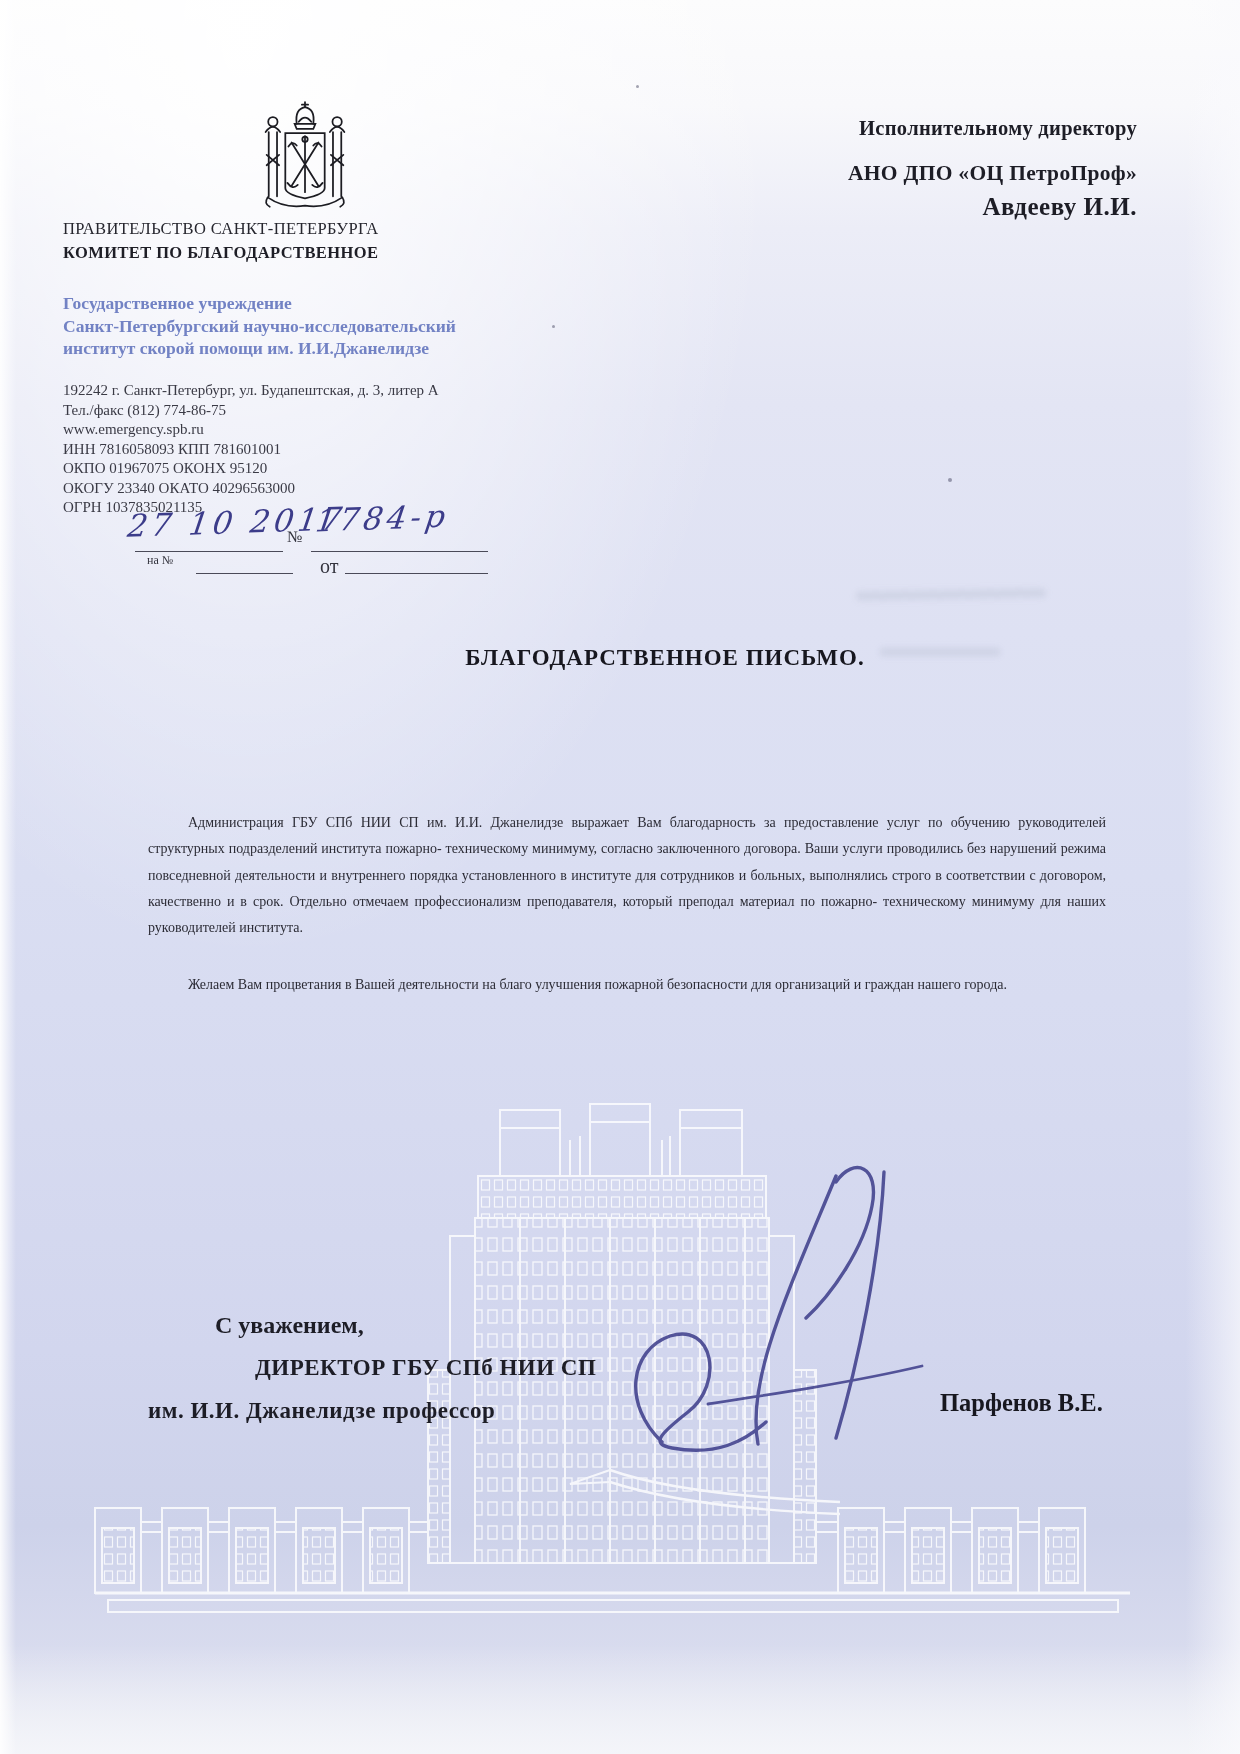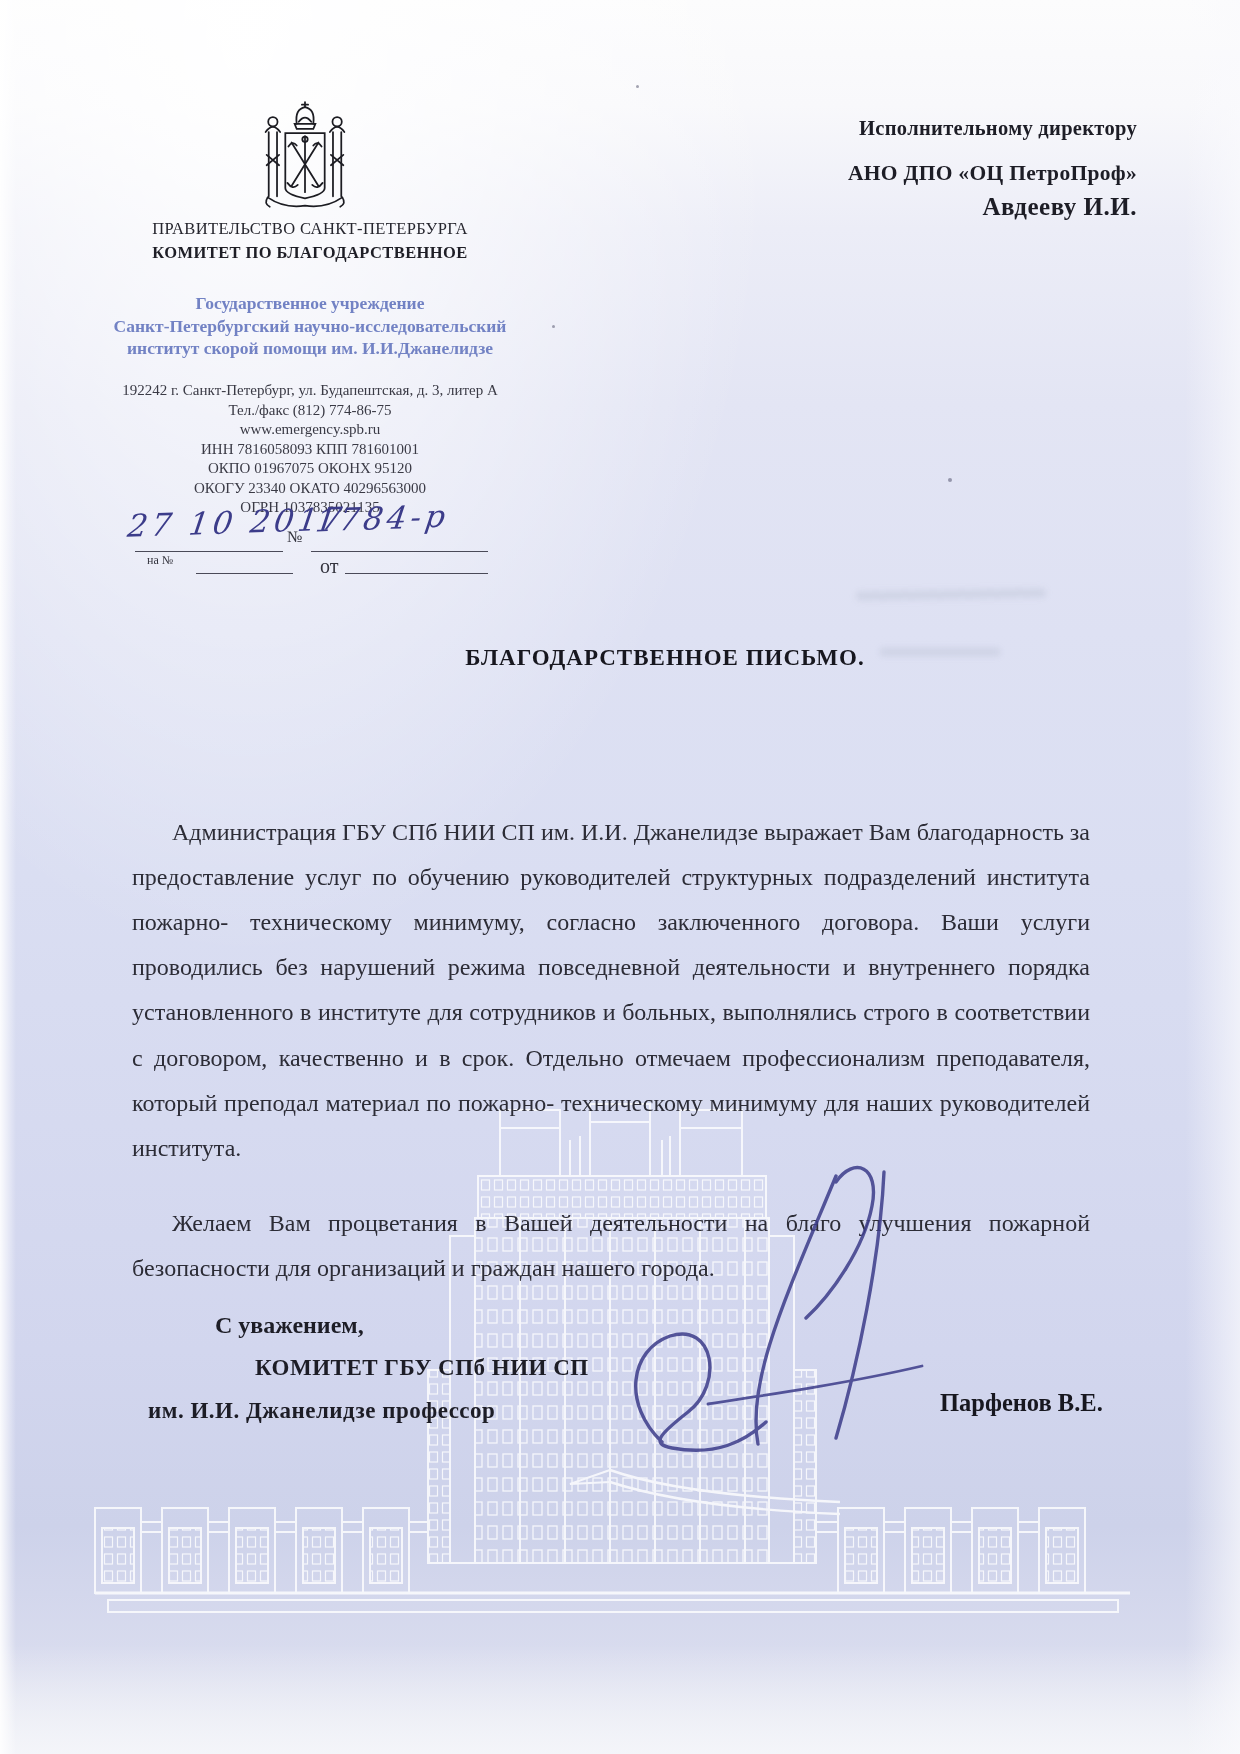--- a/index.html
+++ b/index.html
@@ -8,21 +8,21 @@
     font-family:"Liberation Serif","DejaVu Serif",serif;color:#2e2e38;
     background:
       radial-gradient(ellipse at 20% 2%, rgba(255,255,255,.95), rgba(255,255,255,0) 38%),
       linear-gradient(90deg, rgba(255,255,255,.9) 0px, rgba(255,255,255,0) 16px),
       linear-gradient(270deg, rgba(250,250,253,.7) 0px, rgba(250,250,253,0) 55px),
       linear-gradient(0deg, rgba(245,246,250,.9) 0px, rgba(245,246,250,0) 110px),
       linear-gradient(180deg,#fcfcfd 0%,#f8f8fb 6%,#ecedf7 13%,#e3e5f4 23%,#dee1f3 36%,#dadef2 50%,#d6daf0 64%,#d2d6ee 77%,#cdd2ea 87%,#d8dbee 94%,#e9ebf3 100%);
   }
   .abs{position:absolute;}
   
-  .lh-center{width:480px;left:70px;text-align:center;}
+  .lh-center{width:480px;left:63px;}
   .gov-line{top:219px;font-size:16.5px;letter-spacing:.4px;color:#26262e;}
   .committee-line{top:243px;font-size:16.5px;font-weight:bold;letter-spacing:.4px;color:#1e1e26;}
   .institution{top:292px;font-weight:bold;font-size:17.5px;line-height:22.5px;color:var(--institution-blue,#7282c4);}
   .address{top:381px;font-size:15px;line-height:19.5px;color:#3a3a45;}
   
   .addressee{top:117px;right:103px;width:560px;text-align:right;font-weight:bold;color:#1d1d26;}
   .addr1{font-size:20.5px;margin-bottom:21px;letter-spacing:.3px;}
   .addr2{font-size:21.5px;margin-bottom:7px;letter-spacing:.3px;}
   .addr3{font-size:25px;letter-spacing:.5px;}
   
@@ -35,21 +35,21 @@
   .ul-a{left:135px;top:551px;width:148px;}
   .ul-b{left:311px;top:551px;width:177px;}
   .na-label{left:147px;top:553px;font-size:12px;color:#33333d;}
   .ot-label{left:320px;top:555px;font-size:20px;color:#33333d;}
   .ul-c{left:196px;top:573px;width:97px;}
   .ul-d{left:345px;top:573px;width:143px;}
   
   .title{left:90px;top:645px;width:1150px;text-align:center;font-weight:bold;
          font-size:23px;letter-spacing:1px;color:#17171f;}
   
-  .body-text{left:132px;top:810px;width:958px;font-size:24px;line-height:1.88;
+  .body-text{left:148px;top:810px;width:958px;font-size:14px;line-height:1.88;
              text-align:justify;color:#2c2c36;}
   .body-text p{margin:0 0 30px 0;text-indent:40px;}
   
   .sal{left:215px;top:1312px;font-size:24px;font-weight:bold;color:#1d1d26;}
   .pos1{left:255px;top:1355px;font-size:23px;font-weight:bold;letter-spacing:.5px;color:#1d1d26;}
   .pos2{left:148px;top:1398px;font-size:23px;font-weight:bold;letter-spacing:.5px;color:#1d1d26;font-family:Liberation Serif, serif;}
   .signer{left:940px;top:1389px;font-size:24.5px;font-weight:bold;color:#17171f;}
   
   .watermark{left:50px;top:1040px;width:1140px;height:580px;opacity:.8;}
   .crest{left:252px;top:101px;width:106px;height:114px;}
@@ -224,21 +224,21 @@
   </div>
 
   <div class="abs title">БЛАГОДАРСТВЕННОЕ ПИСЬМО.</div>
 
   <div class="abs body-text">
     <p>Администрация  ГБУ СПб НИИ СП им. И.И. Джанелидзе  выражает Вам благодарность за предоставление услуг по обучению руководителей структурных подразделений института пожарно- техническому минимуму, согласно заключенного договора.  Ваши услуги проводились без нарушений режима повседневной деятельности и внутреннего порядка установленного в институте для сотрудников и больных,  выполнялись строго в соответствии с договором, качественно и в срок. Отдельно отмечаем профессионализм преподавателя, который преподал материал по пожарно- техническому минимуму для наших руководителей института.</p>
     <p>Желаем Вам процветания  в Вашей деятельности на благо улучшения пожарной безопасности для организаций и граждан нашего города.</p>
   </div>
 
   <div class="abs sal">С уважением,</div>
-  <div class="abs pos1">КОМИТЕТ ГБУ СПб  НИИ СП</div>
+  <div class="abs pos1">ДИРЕКТОР ГБУ СПб  НИИ СП</div>
   <div class="abs pos2">им. И.И. Джанелидзе  профессор</div>
   <div class="abs signer">Парфенов В.Е.</div>
 
   <svg class="abs sig-scribble" viewBox="0 0 370 330" fill="none" stroke="#3c3c8a" stroke-width="3.4" stroke-linecap="round" opacity="0.85">
     <path d="M 70 300 C 30 262 38 208 78 194 C 122 180 132 242 96 270 C 68 292 58 302 80 306 C 124 314 152 300 174 280"></path>
     <path d="M 166 302 C 154 238 196 150 244 34"></path>
     <path d="M 244 40 C 262 14 288 24 280 64 C 272 106 240 152 214 176"></path>
     <path d="M 292 30 C 288 116 266 222 244 296"></path>
     <path d="M 116 262 C 182 252 262 240 330 224" stroke-width="2.8"></path>
   </svg>

